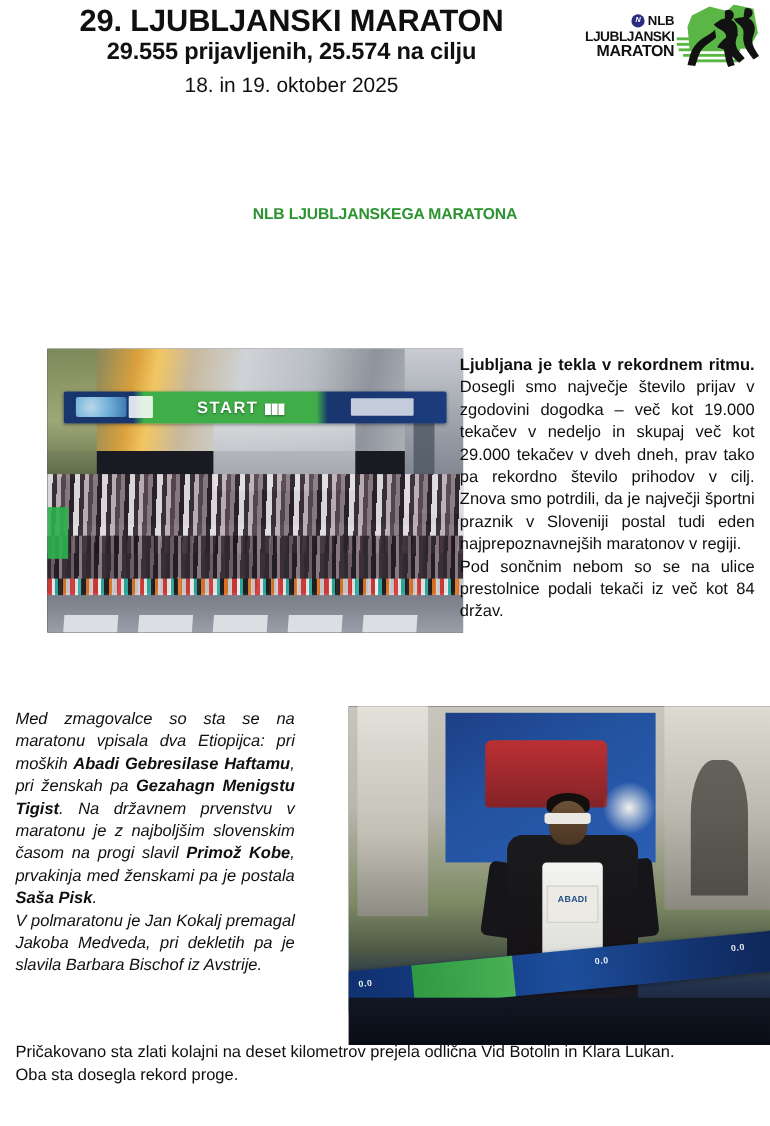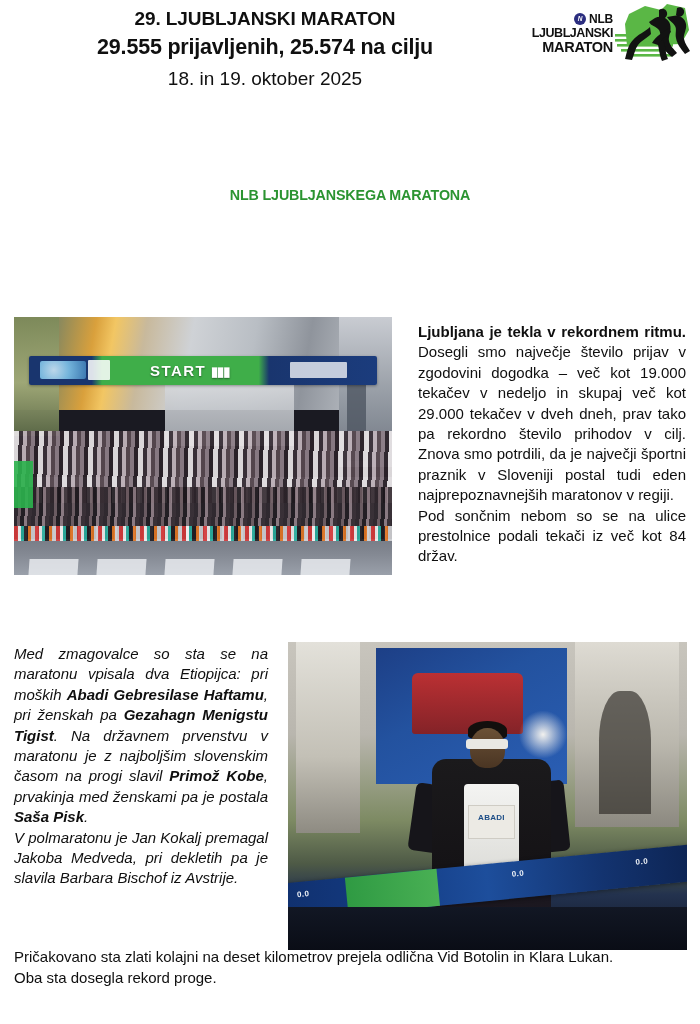--- a/index.html
+++ b/index.html
@@ -33,21 +33,21 @@
     height: 130px;
   }
   .title-block {
     position: absolute;
     left: 0;
     top: 6px;
     width: 530px;
     text-align: center;
   }
   .title-line1 {
-    font-size: 19px;
+    font-size: 28px;
     font-weight: bold;
     letter-spacing: -0.1px;
     line-height: 26px;
     white-space: nowrap;
   }
   .title-line2 {
     font-size: 21.5px;
     font-weight: bold;
     letter-spacing: -0.2px;
     line-height: 30px;
@@ -139,20 +139,21 @@
     letter-spacing: -0.15px;
     line-height: 46px;
     white-space: nowrap;
   }
 
   
   .photo {
     position: absolute;
     overflow: hidden;
     background: #1a1a22;
+    margin-left: 29px;
   }
   .photo-start {
     left: 14px;
     top: 317px;
     width: 378px;
     height: 258px;
   }
   .photo-winner {
     left: 288px;
     top: 642px;

